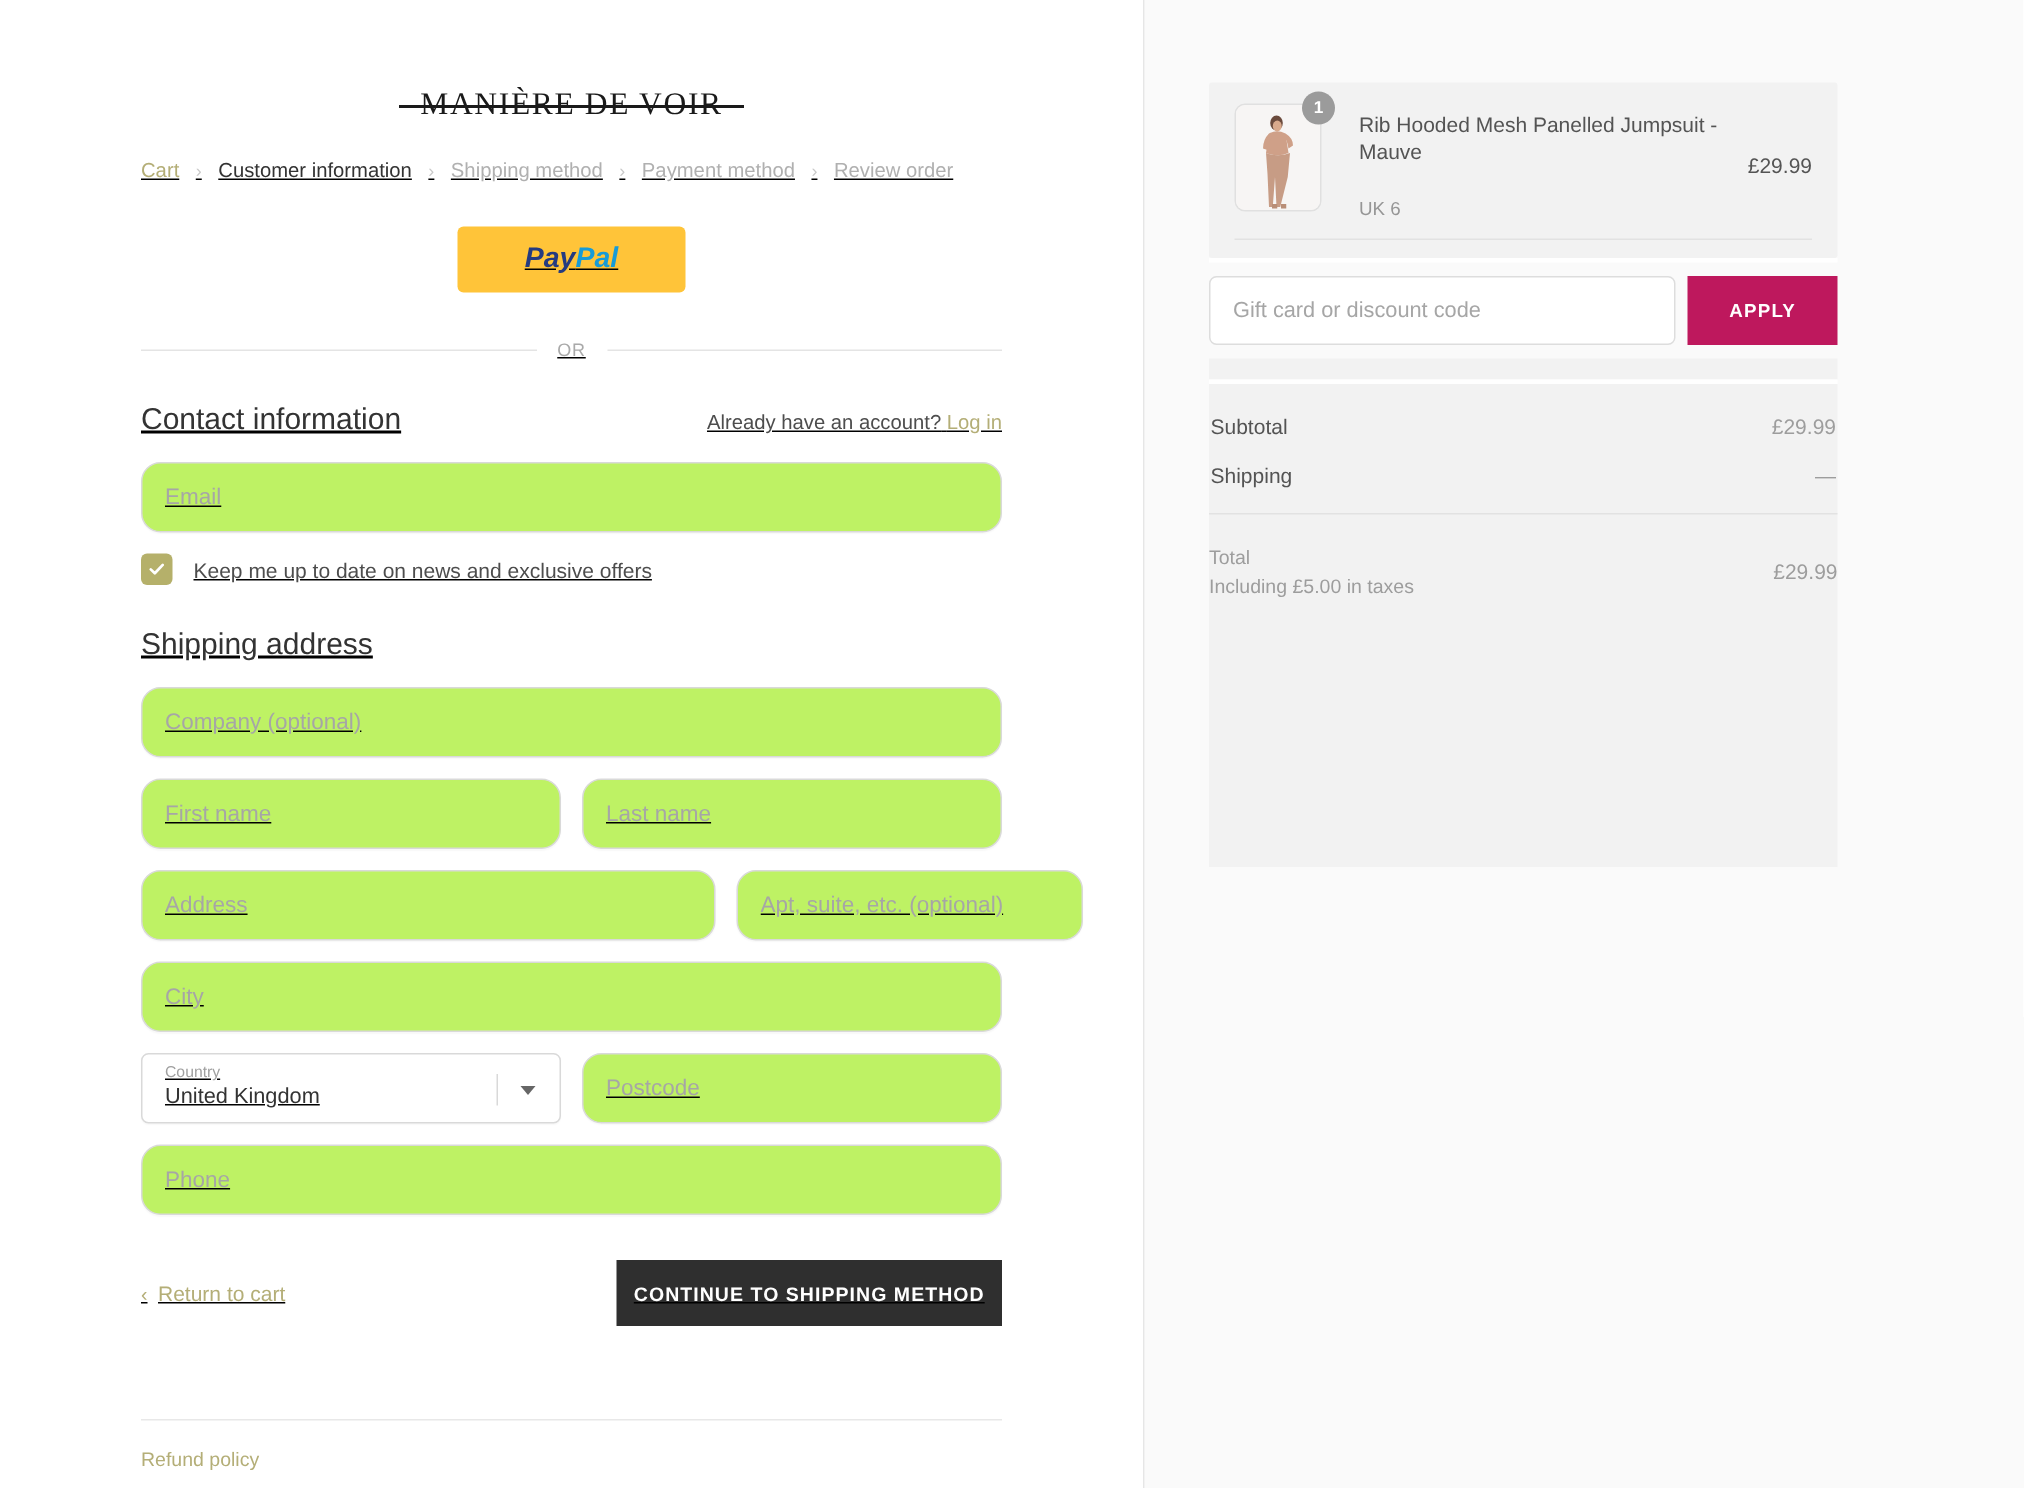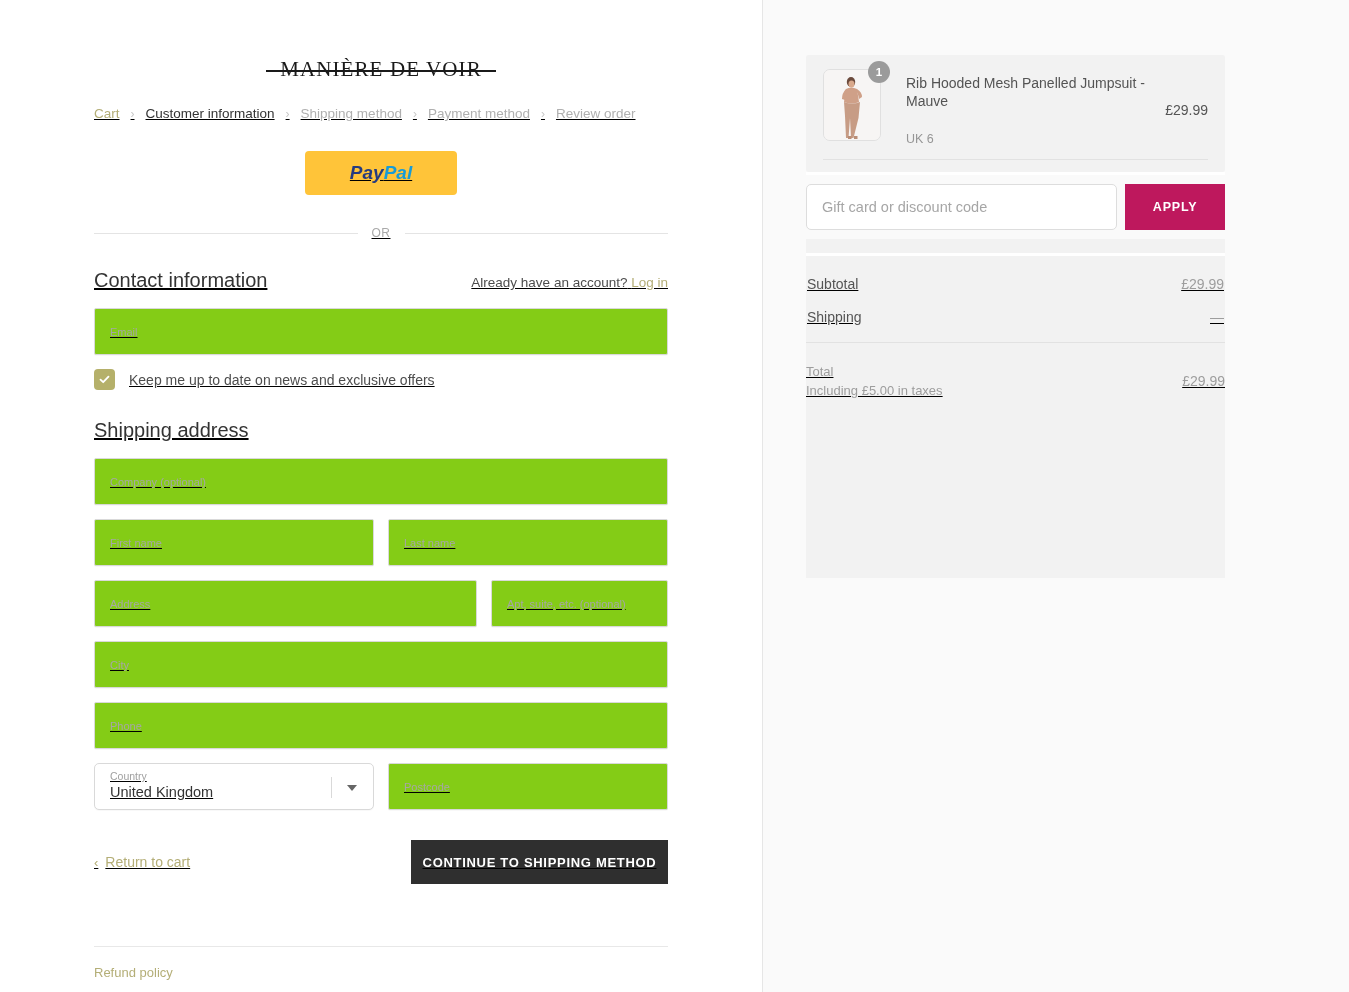--- a/index.html
+++ b/index.html
@@ -79,26 +79,26 @@
   }
   .sec-title { font-size: 20px; color: #333333; font-weight: normal; }
   .sec-aside { font-size: 13.5px; color: #4d4d4d; }
   .link-accent { color: #b4ae77; text-decoration: none; cursor: pointer; }
 
   .field-grid { margin-top: 16px; }
   .row { display: flex; gap: 14px; margin-bottom: 14px; }
   .fld {
     flex: 1;
     height: 47px;
-    background: #84cc16;
+    background: #bef264;
     border: 1px solid #d9d9d9;
-    border-radius: 2px;
+    border-radius: 13px;
     box-shadow: 0 1px 1px rgba(0,0,0,.03);
     padding: 0 15px;
-    font-size: 11px;
+    font-size: 15px;
     color: #333333;
     font-family: "Liberation Sans", sans-serif;
     outline: none;
   }
   .fld::placeholder { color: #a6a6a6; }
   .fld.w-addr { flex: 0 0 383px; }
   .fld.w-apt  { flex: 0 0 177px; }
 
   .sel-wrap {
     flex: 0 0 280px;
@@ -206,21 +206,21 @@
   }
   .disc-input::placeholder { color: #a6a6a6; }
   .apply-btn {
     width: 100px; height: 46px; margin-left: 8px;
     background: #be185d; color: #ffffff;
     border: none; cursor: pointer;
     font-size: 12.5px; font-weight: bold; letter-spacing: .8px;
     font-family: "Liberation Sans", sans-serif;
   }
 
-  .tot-block { padding: 20px 0 26px 0; text-decoration: underline; }
+  .tot-block { padding: 20px 0 26px 0; }
   .tot-row {
     display: flex; align-items: center; justify-content: space-between;
     padding: 0 1px; margin-bottom: 17px;
   }
   .tot-lbl { font-size: 14px; color: #545454; }
   .tot-val { font-size: 14px; color: #9d9d9d; }
   .tot-rule { height: 1px; background: #e2e2e2; margin: 6px 0 19px 0; }
   .grand-row { display: flex; align-items: center; justify-content: space-between; }
   .grand-lbl { font-size: 13px; color: #9d9d9d; line-height: 19px; }
   .grand-sub { font-size: 13px; color: #9d9d9d; line-height: 19px; }
@@ -299,30 +299,30 @@
           <input class="fld" type="text" placeholder="Last name" style="">
         </div>
         <div class="row">
           <input class="fld w-addr" type="text" placeholder="Address" style="">
           <input class="fld w-apt" type="text" placeholder="Apt, suite, etc. (optional)" style="">
         </div>
         <div class="row">
           <input class="fld" type="text" placeholder="City" style="">
         </div>
         <div class="row">
-          <input class="fld" type="text" placeholder="Phone" style="">
-        </div>
-        <div class="row">
           <div class="sel-wrap">
             <div class="sel-label">Country</div>
             <div class="sel-value">United Kingdom</div>
             <span class="sel-div"></span>
             <span class="caret"></span>
           </div>
           <input class="fld" type="text" placeholder="Postcode" style="">
+        </div>
+        <div class="row">
+          <input class="fld" type="text" placeholder="Phone" style="">
         </div>
       </div>
 
       <div class="actions">
         <a class="return-link">
           <span class="return-chev">‹</span>
           <span>Return to cart</span>
         </a>
         <button class="continue-btn">CONTINUE TO SHIPPING METHOD</button>
       </div>

